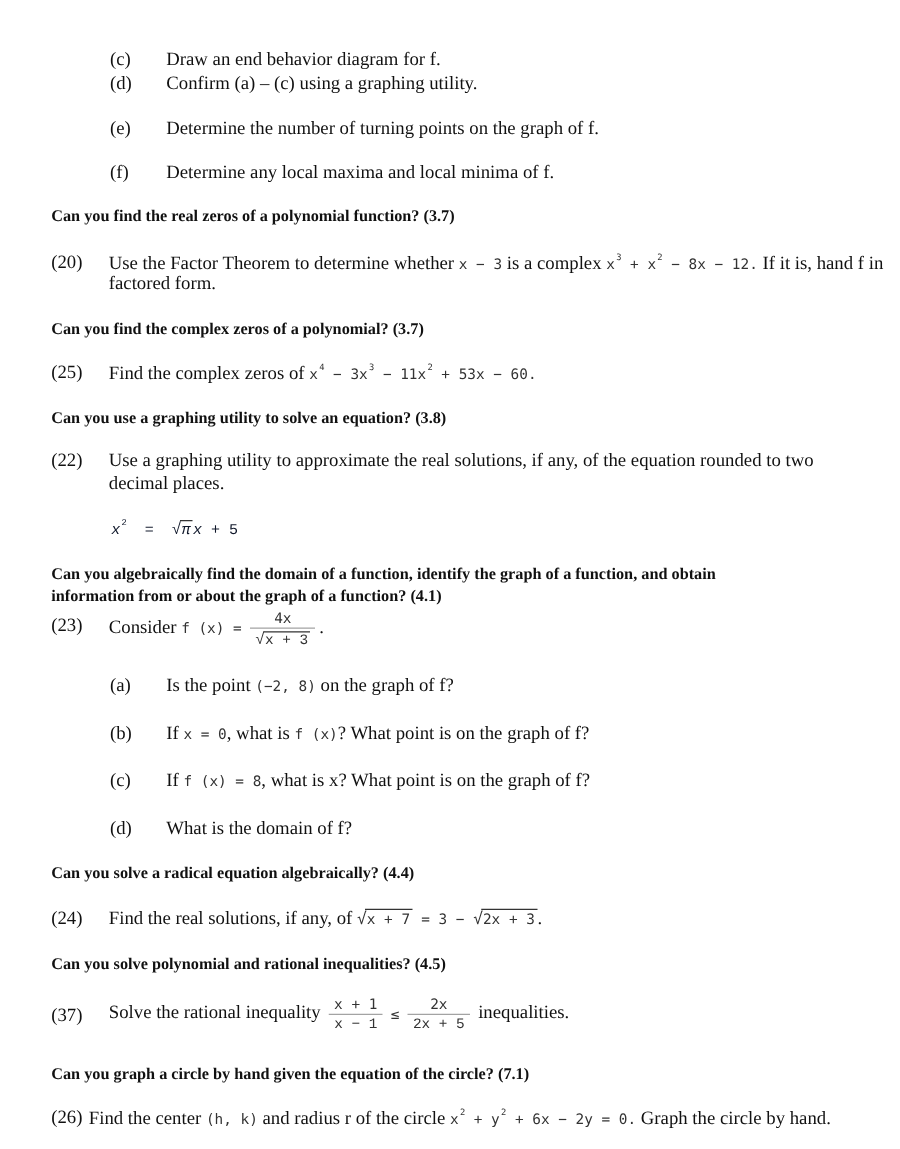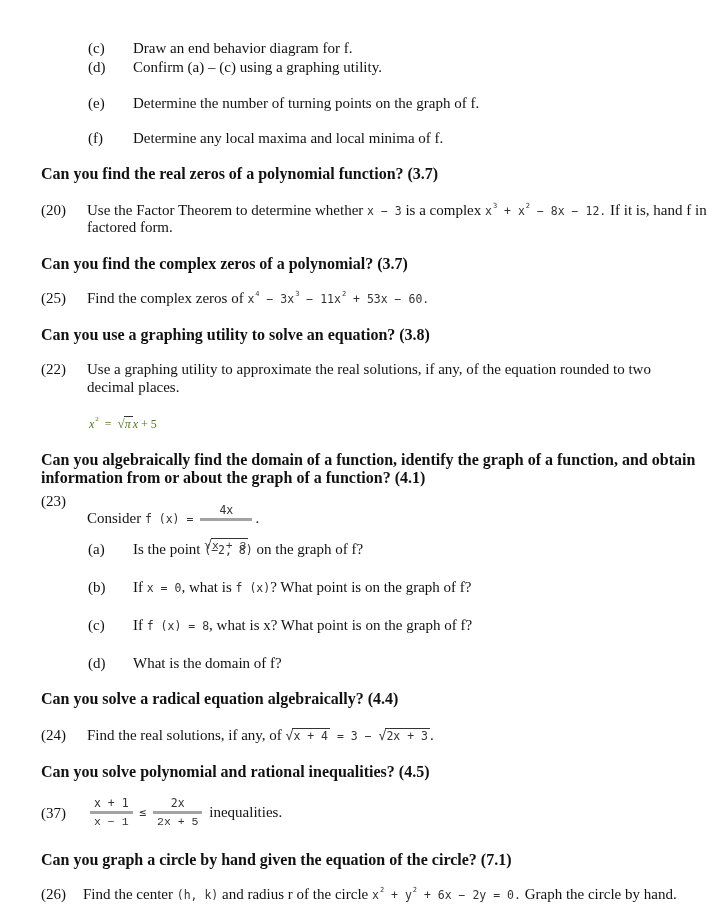--- a/index.html
+++ b/index.html
@@ -1,26 +1,26 @@
 <!DOCTYPE html>
 <html><head>
 <meta charset="utf-8">
 <style>
   html, body { margin:0; padding:0; background:#ffffff; }
   body { width:720px; height:919px; position:relative; overflow:hidden;
          font-family:"Liberation Serif", serif; color:#111; font-size:15px; }
   .abs { position:absolute; white-space:nowrap; }
-  .heading { font-weight:bold; font-size:16px; }
+  .heading { font-weight:bold; font-size:13px; }
   .label { font-size:15px; }
   .text { font-size:15px; }
-  .m { font-family:"DejaVu Sans Mono", monospace; font-size:11.5px; color:#333;margin-top:16px; }
-  .mi { font-family:Liberation Serif, serif; font-size:12px; font-style:italic; color:#4d7c0f; }
+  .m { font-family:"DejaVu Sans Mono", monospace; font-size:11.5px; color:#333; }
+  .mi { font-family:Liberation Mono, monospace; font-size:12px; font-style:italic; color:#0f172a; }
   sup.e { font-size:7px; vertical-align:7px; margin-left:1px; }
   .frac { display:inline-block; vertical-align:middle; text-align:center; margin:0 3px; }
-  .frac .num { display:block; padding:0 4px 1px; border-bottom:3px solid #a3a3a3; font-size:11.5px; }
+  .frac .num { display:block; padding:0 4px 1px; border-bottom:1px solid #a3a3a3; font-size:11.5px; }
   .frac .den { display:block; padding:1px 4px 0; font-size:11.5px;font-family:Liberation Mono, monospace; }
   .sqrt { border-top:1px solid #333; padding:0 2px 0 1px; }
   .rad { font-size:13px; margin-right:-1px; }
 </style>
 </head>
 <body>
 
 <div class="abs label" style="left:88px;top:40px">(c)</div>
 <div class="abs text" style="left:133px;top:40px">Draw an end behavior diagram for f.</div>
 <div class="abs label" style="left:88px;top:59px">(d)</div>
@@ -85,39 +85,40 @@
   <span>If</span>
   <span class="m">f (x) = 8</span><span>, what is x?  What point is on the graph of f?</span>
 </div>
 <div class="abs label" style="left:88px;top:655px">(d)</div>
 <div class="abs text" style="left:133px;top:655px">What is the domain of f?</div>
 
 <div class="abs heading" style="left:41px;top:690px">Can you solve a radical equation algebraically?  (4.4)</div>
 <div class="abs label" style="left:41px;top:727px">(24)</div>
 <div class="abs text" style="left:87px;top:727px">
   <span>Find the real solutions, if any, of</span>
-  <span class="m"><span class="rad">√</span><span class="sqrt">x + 4</span> <span>= 3 −</span> <span class="rad">√</span><span class="sqrt">2x + 3</span></span><span>.</span>
+  <span class="m"><span class="rad">√</span><span class="sqrt">x + 7</span> <span>= 3 −</span> <span class="rad">√</span><span class="sqrt">2x + 3</span></span><span>.</span>
 </div>
 
 <div class="abs heading" style="left:41px;top:763px">Can you solve polynomial and rational inequalities?  (4.5)</div>
 <div class="abs label" style="left:41px;top:805px">(37)</div>
 <div class="abs text" style="left:87px;top:796px">
+  <span style="vertical-align:middle">Solve the rational inequality</span>
   <span class="frac m">
     <span class="num">x + 1</span>
     <span class="den">x − 1</span>
   </span>
   <span class="m" style="vertical-align:middle">≤</span>
   <span class="frac m">
     <span class="num">2x</span>
     <span class="den">2x + 5</span>
   </span>
   <span style="vertical-align:middle">inequalities.</span>
 </div>
 
 <div class="abs heading" style="left:41px;top:851px">Can you graph a circle by hand given the equation of the circle?  (7.1)</div>
 <div class="abs label" style="left:41px;top:886px">(26)</div>
-<div class="abs text" style="left:83px;top:886px">
+<div class="abs text" style="left:71px;top:886px">
   <span>Find the center</span>
   <span class="m">(h, k)</span>
   <span>and radius r of the circle</span>
   <span class="m">x<sup class="e">2</sup> + y<sup class="e">2</sup> + 6x − 2y = 0.</span>
   <span>Graph the circle by hand.</span>
 </div>
 
 </body></html>

